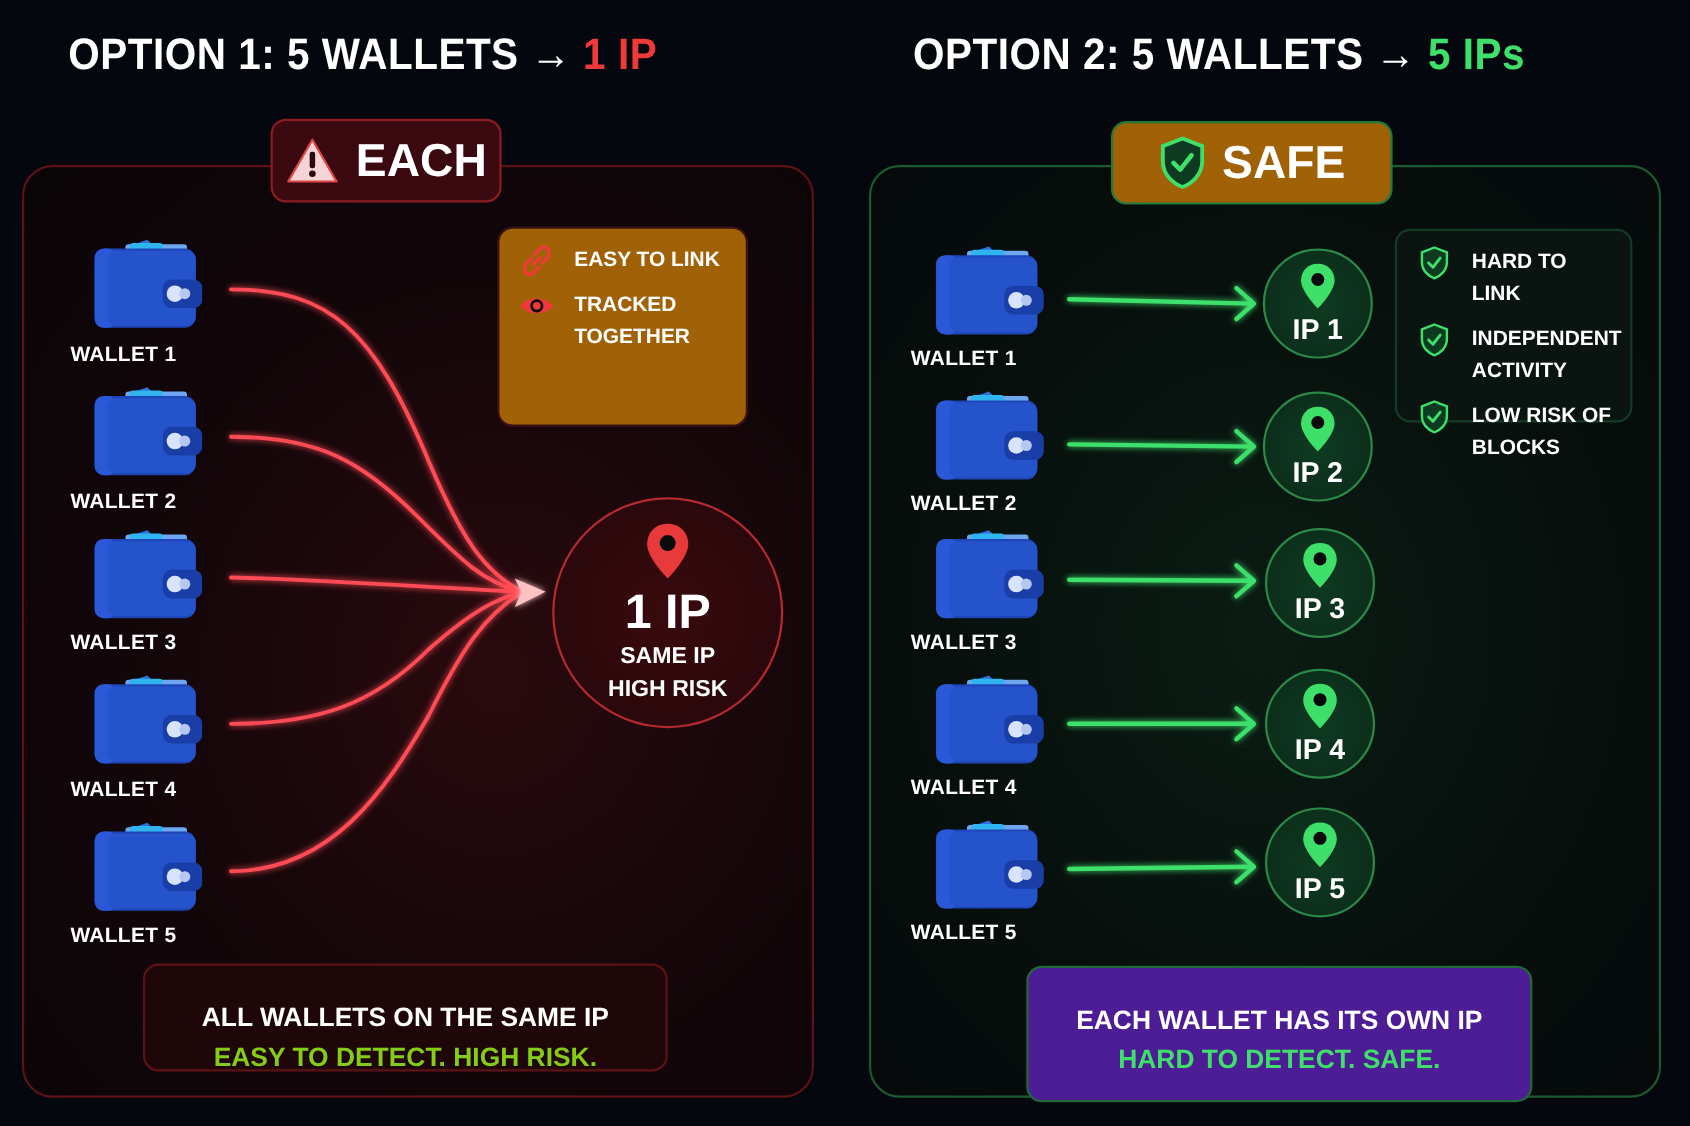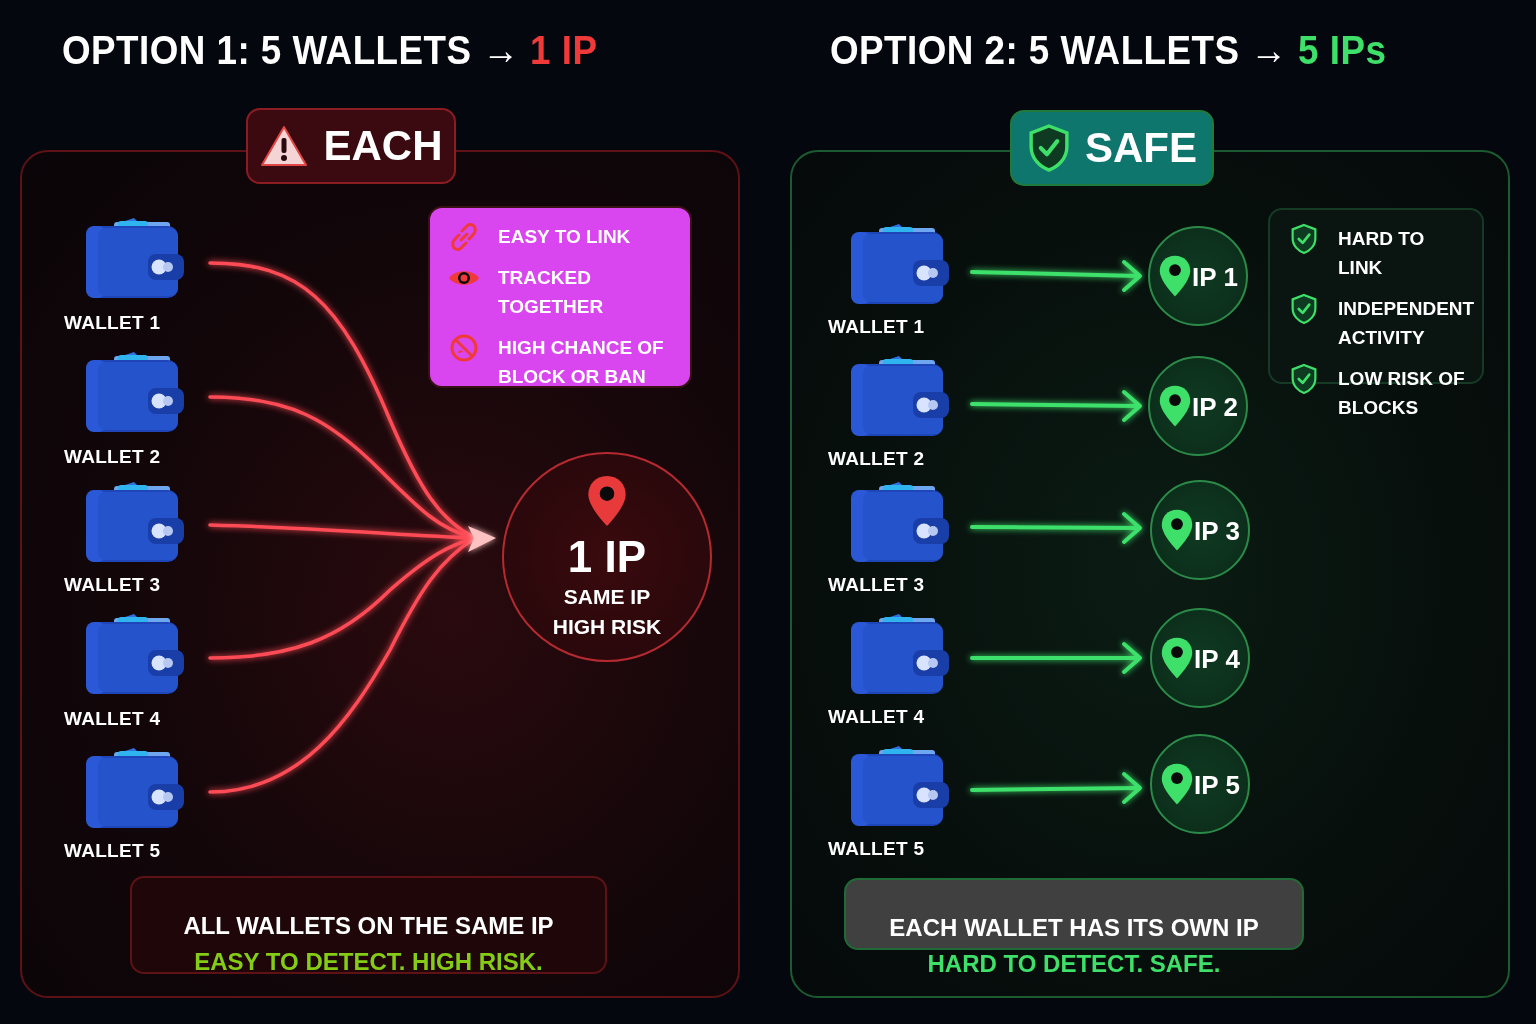--- a/index.html
+++ b/index.html
@@ -9,42 +9,42 @@
   .title{top:28px;font-size:40px;font-weight:700;letter-spacing:0.5px;white-space:nowrap;transform:scaleX(0.92);transform-origin:left}
   .title .hl-red{color:#f03a3a}
   .title .hl-green{color:#3ee06a}
 
   .panel{top:150px;height:848px;border-radius:28px;border:2px solid}
   .panel.left{left:20px;width:720px;border-color:#5e1216;background:radial-gradient(ellipse at 60% 55%,#2a0a0e 0%,#120609 55%,#0a0508 100%)}
   .panel.right{left:790px;width:720px;border-color:#1c5a30;background:radial-gradient(ellipse at 50% 50%,#0b1c14 0%,#070f0c 60%,#05090a 100%)}
 
   .badge{height:76px;border-radius:14px;border:2px solid;display:flex;align-items:center;justify-content:center;gap:14px;font-size:42px;font-weight:700}
   .badge.red{left:246px;top:108px;width:210px;border-color:#8a1c22;background:#3a0a10}
-  .badge.green{left:1010px;top:110px;width:204px;border-color:#1f7a3c;background:#0f766e}
+  .badge.green{left:1010px;top:110px;width:256px;border-color:#1f7a3c;background:#a16207}
 
   .wallet{width:100px;height:84px}
   .wlabel{font-size:19px;font-weight:700;text-align:left;width:140px;letter-spacing:0.3px}
 
   .infobox{border-radius:14px;border:2px solid;padding:14px 16px}
-  .infobox.red{left:428px;top:206px;width:264px;height:182px;border-color:#3a1216;background:#d946ef}
+  .infobox.red{left:452px;top:206px;width:228px;height:182px;border-color:#3a1216;background:#a16207}
   .infobox.green{left:1268px;top:208px;width:216px;height:176px;border-color:#163a26;background:#0a1410}
   .info-row{display:flex;align-items:flex-start;gap:16px;font-size:19px;font-weight:700;line-height:29px;margin-bottom:12px}
   .info-row:last-child{margin-bottom:0}
   .info-icon{width:36px;height:29px;display:flex;align-items:center;justify-content:center;flex:none}
 
   .bigip{left:502px;top:452px;width:210px;height:210px;border-radius:50%;border:2px solid #b52a30;background:radial-gradient(circle,#3a0a0e 0%,#2a080b 70%,#220609 100%);display:flex;flex-direction:column;align-items:center;justify-content:flex-start;padding-top:20px}
   .bigip .val{font-size:44px;font-weight:700;margin-top:4px}
   .bigip .sub{font-size:21px;font-weight:700;line-height:30px;text-align:right}
 
-  .ipc{width:100px;height:100px;border-radius:50%;border:2px solid #2b8a48;background:radial-gradient(circle,#0f3a22 0%,#0b2a18 100%);display:flex;flex-direction:row;align-items:center;justify-content:center}
+  .ipc{width:100px;height:100px;border-radius:50%;border:2px solid #2b8a48;background:radial-gradient(circle,#0f3a22 0%,#0b2a18 100%);display:flex;flex-direction:column;align-items:center;justify-content:center}
   .ipc .lbl{font-size:26px;font-weight:700;margin-top:2px}
 
   .footer{border-radius:14px;border:2px solid;text-align:center;font-size:24px;font-weight:700;line-height:36px;padding-top:30px}
   .footer.red{left:130px;top:876px;width:477px;height:98px;border-color:#5e1216;background:#1e0609}
-  .footer.green{left:844px;top:878px;width:460px;height:72px;border-color:#1f6a36;background:#404040}
+  .footer.green{left:933px;top:878px;width:460px;height:124px;border-color:#1f6a36;background:#4c1d95}
   .footer .red-txt{color:#84cc16}
   .footer .green-txt{color:#3ee06a}
 </style>
 </head>
 <body>
 
 <svg width="0" height="0" style="position:absolute">
   <defs>
     <symbol id="wallet-sym" viewBox="0 0 100 84">
       <path d="M38 6 L50 2 L56 8 Z" fill="#2f6fe0"></path>
@@ -169,30 +169,20 @@
   <div class="info-row">
     <span class="info-icon">
       <svg width="34" height="22" viewBox="0 0 34 22">
           <path d="M2 11 C8 2 26 2 32 11 C26 20 8 20 2 11 Z" fill="#f03a3a"></path>
           <circle cx="17" cy="11" r="6" fill="#0e0a0d"></circle>
           <circle cx="17" cy="11" r="3.5" fill="#f03a3a"></circle>
         </svg>
     </span>
     <span>TRACKED TOGETHER</span>
   </div>
-  <div class="info-row">
-    <span class="info-icon">
-      <svg width="30" height="30" viewBox="0 0 30 30">
-          <circle cx="15" cy="15" r="12" fill="none" stroke="#f03a3a" stroke-width="3"></circle>
-          <path d="M7 7 L23 23" stroke="#f03a3a" stroke-width="3"></path>
-          <path d="M9 20 C9 17 13 17 14 19 Z" fill="#f03a3a"></path>
-        </svg>
-    </span>
-    <span style="width:190px">HIGH CHANCE OF BLOCK OR BAN</span>
-  </div>
 </div>
 
 <div class="abs bigip">
   <svg width="42" height="54" fill="#e83a3a">
       <use href="#pin-sym" width="42" height="54"></use>
     </svg>
   <div class="val">1 IP</div>
   <div class="sub">SAME IP</div>
   <div class="sub">HIGH RISK</div>
 </div>

